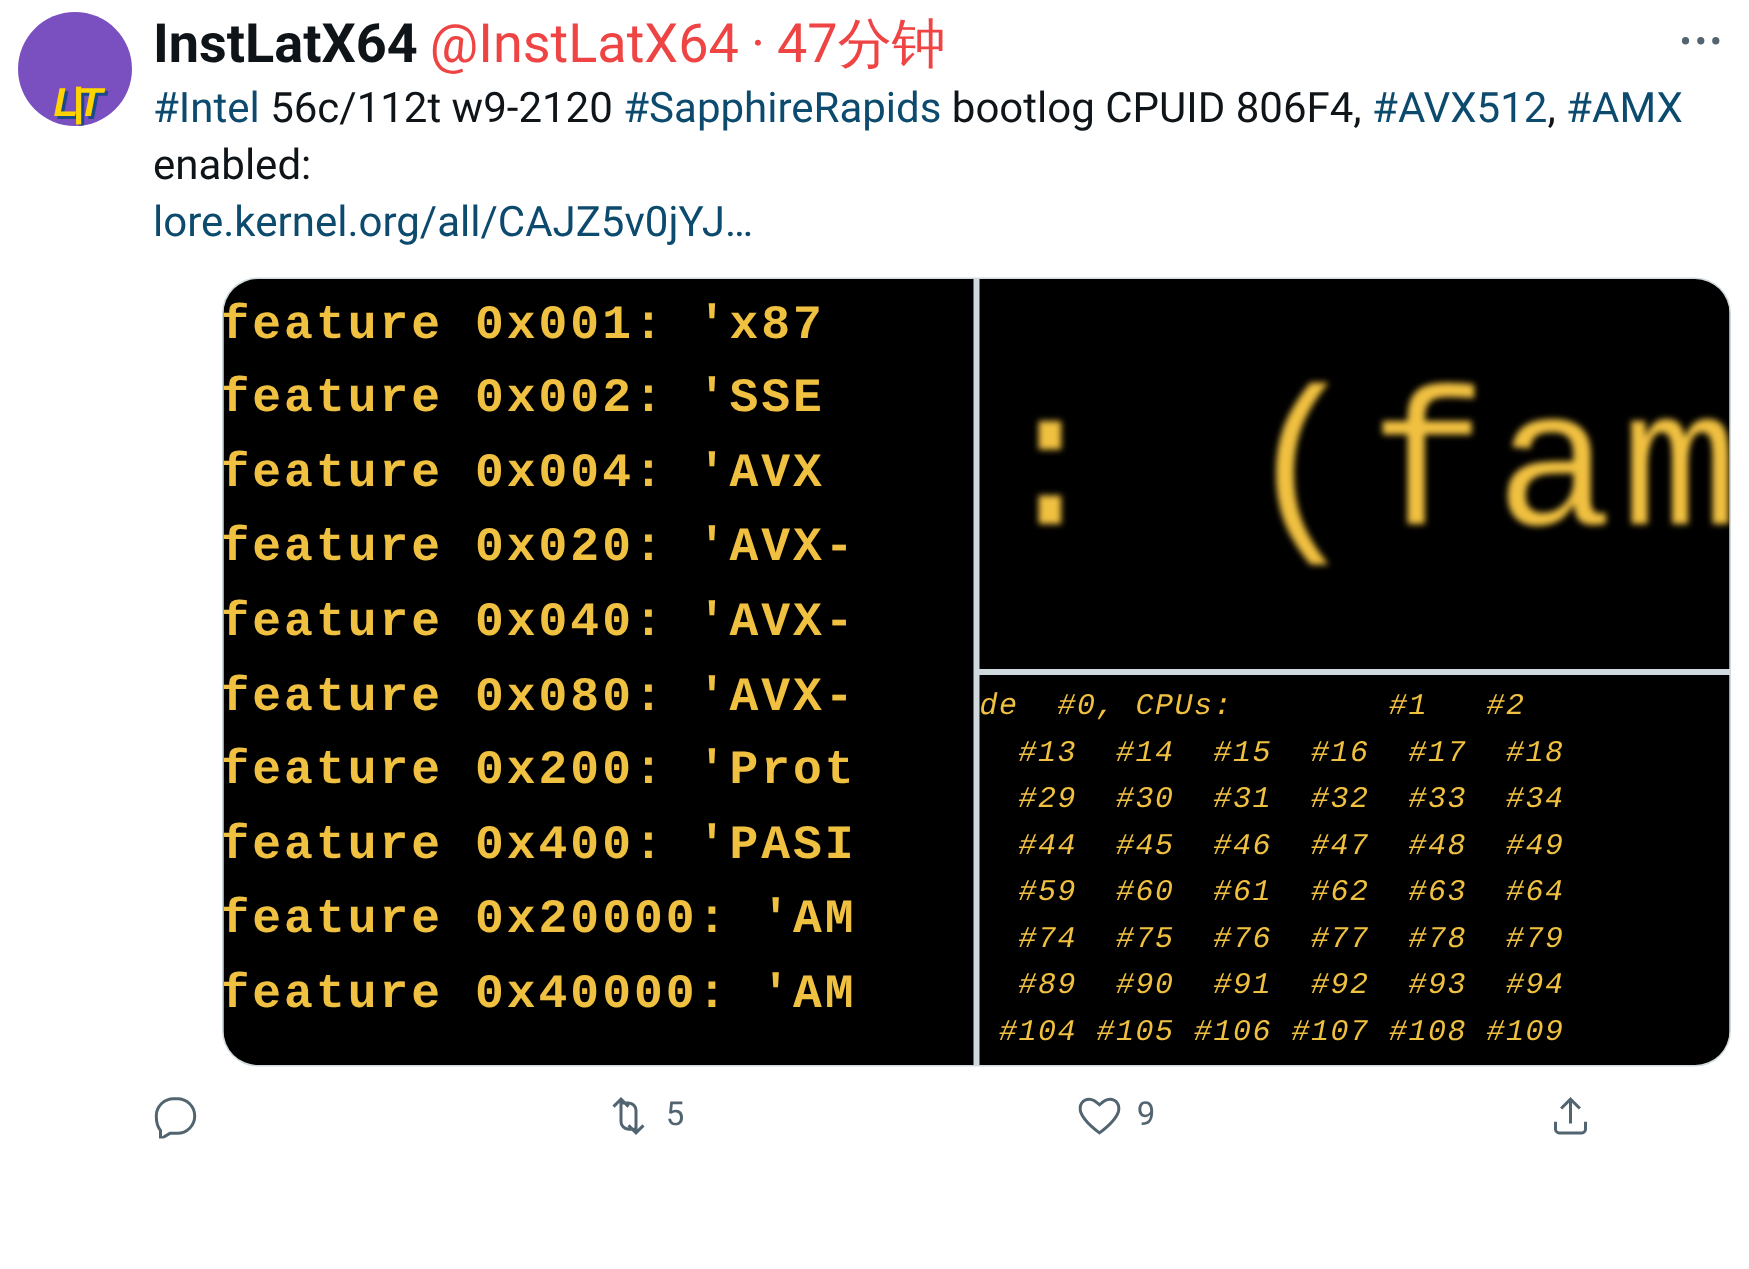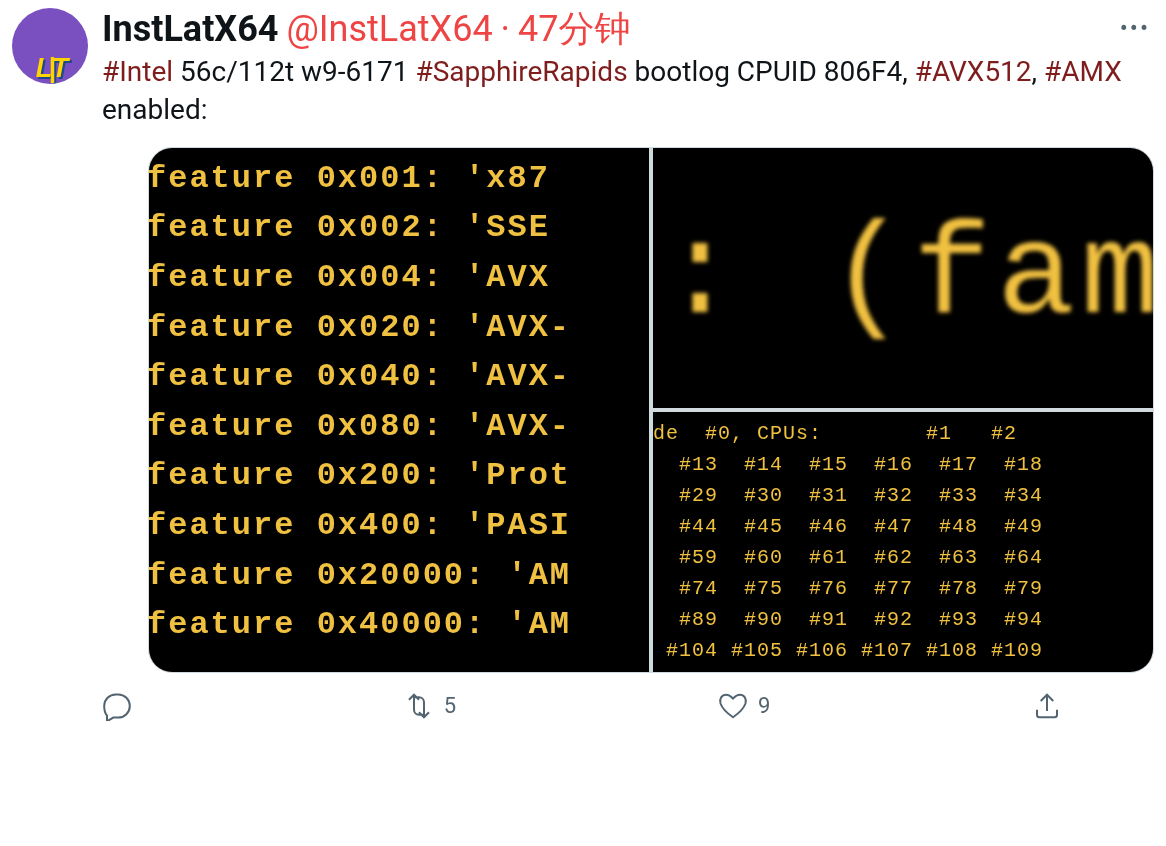--- a/index.html
+++ b/index.html
@@ -55,21 +55,21 @@
     font-size: 24px;
     letter-spacing: 2px;
     cursor: pointer;
   }
   .body {
     font-size: 28px;
     line-height: 1.35;
     margin-top: 2px;
     word-wrap: break-word;
   }
-  .body a, .hashtag, .link { color: #7f1d1d; text-decoration: none; text-align: center; }
+  .body a, .hashtag, .link { color: #0c4a6e; text-decoration: none; text-align: center; }
   .media {
     margin-top: 18px;
     border: 1px solid #cfd9de;
     border-radius: 24px;
     overflow: hidden;
     display: grid;
     grid-template-columns: 1fr 1fr;
     grid-template-rows: 260px 260px;
     gap: 4px;
     background: #cfd9de;
@@ -106,20 +106,21 @@
     color: #f0c040;
     filter: blur(2px);
   }
   .panel-c {
     font-size: 20px;
     line-height: 1.55;
     font-weight: 500;
     padding: 6px 0 4px 0;
     white-space: pre;
     letter-spacing: 1px;
+    font-style: italic;
   }
   .panel-c .row { display:block; }
   .actions {
     display: flex;
     justify-content: space-between;
     align-items: center;
     margin-top: 18px;
     padding: 0 10px 0 0;
     max-width: 980px;
     color: #536471;
@@ -146,21 +147,21 @@
 
     <div class="header-line">
       <span class="display-name">InstLatX64</span>
       <span class="handle">@InstLatX64</span>
       <span class="dot">·</span>
       <span class="time">47分钟</span>
     </div>
 
     <div class="more">•••</div>
 
-    <div class="body" id="tweet-body"><span class="hashtag">#Intel</span><span> 56c/112t w9-6171 </span><span class="hashtag">#SapphireRapids</span><span> bootlog CPUID 806F4, </span><span class="hashtag">#AVX512</span><span>, </span><span class="hashtag">#AMX</span><span> enabled:</span><br></div>
+    <div class="body" id="tweet-body"><span class="hashtag">#Intel</span><span> 56c/112t w9-2120 </span><span class="hashtag">#SapphireRapids</span><span> bootlog CPUID 806F4, </span><span class="hashtag">#AVX512</span><span>, </span><span class="hashtag">#AMX</span><span> enabled:</span><br><span class="link">lore.kernel.org/all/CAJZ5v0jYJ…</span></div>
 
     <div class="media">
       <div class="panel panel-a" id="panel-a"><span class="feat">feature 0x001: 'x87</span><span class="feat">feature 0x002: 'SSE</span><span class="feat">feature 0x004: 'AVX</span><span class="feat">feature 0x020: 'AVX-</span><span class="feat">feature 0x040: 'AVX-</span><span class="feat">feature 0x080: 'AVX-</span><span class="feat">feature 0x200: 'Prot</span><span class="feat">feature 0x400: 'PASI</span><span class="feat">feature 0x20000: 'AM</span><span class="feat">feature 0x40000: 'AM</span></div>
       <div class="panel panel-b">
         <span class="blur">: (fam</span>
       </div>
       <div class="panel panel-c" id="panel-c"><span class="row">de  #0, CPUs:        #1   #2</span><span class="row">  #13  #14  #15  #16  #17  #18 </span><span class="row">  #29  #30  #31  #32  #33  #34</span><span class="row">  #44  #45  #46  #47  #48  #49</span><span class="row">  #59  #60  #61  #62  #63  #64</span><span class="row">  #74  #75  #76  #77  #78  #79</span><span class="row">  #89  #90  #91  #92  #93  #94</span><span class="row"> #104 #105 #106 #107 #108 #109</span></div>
     </div>
 
     <div class="actions">

